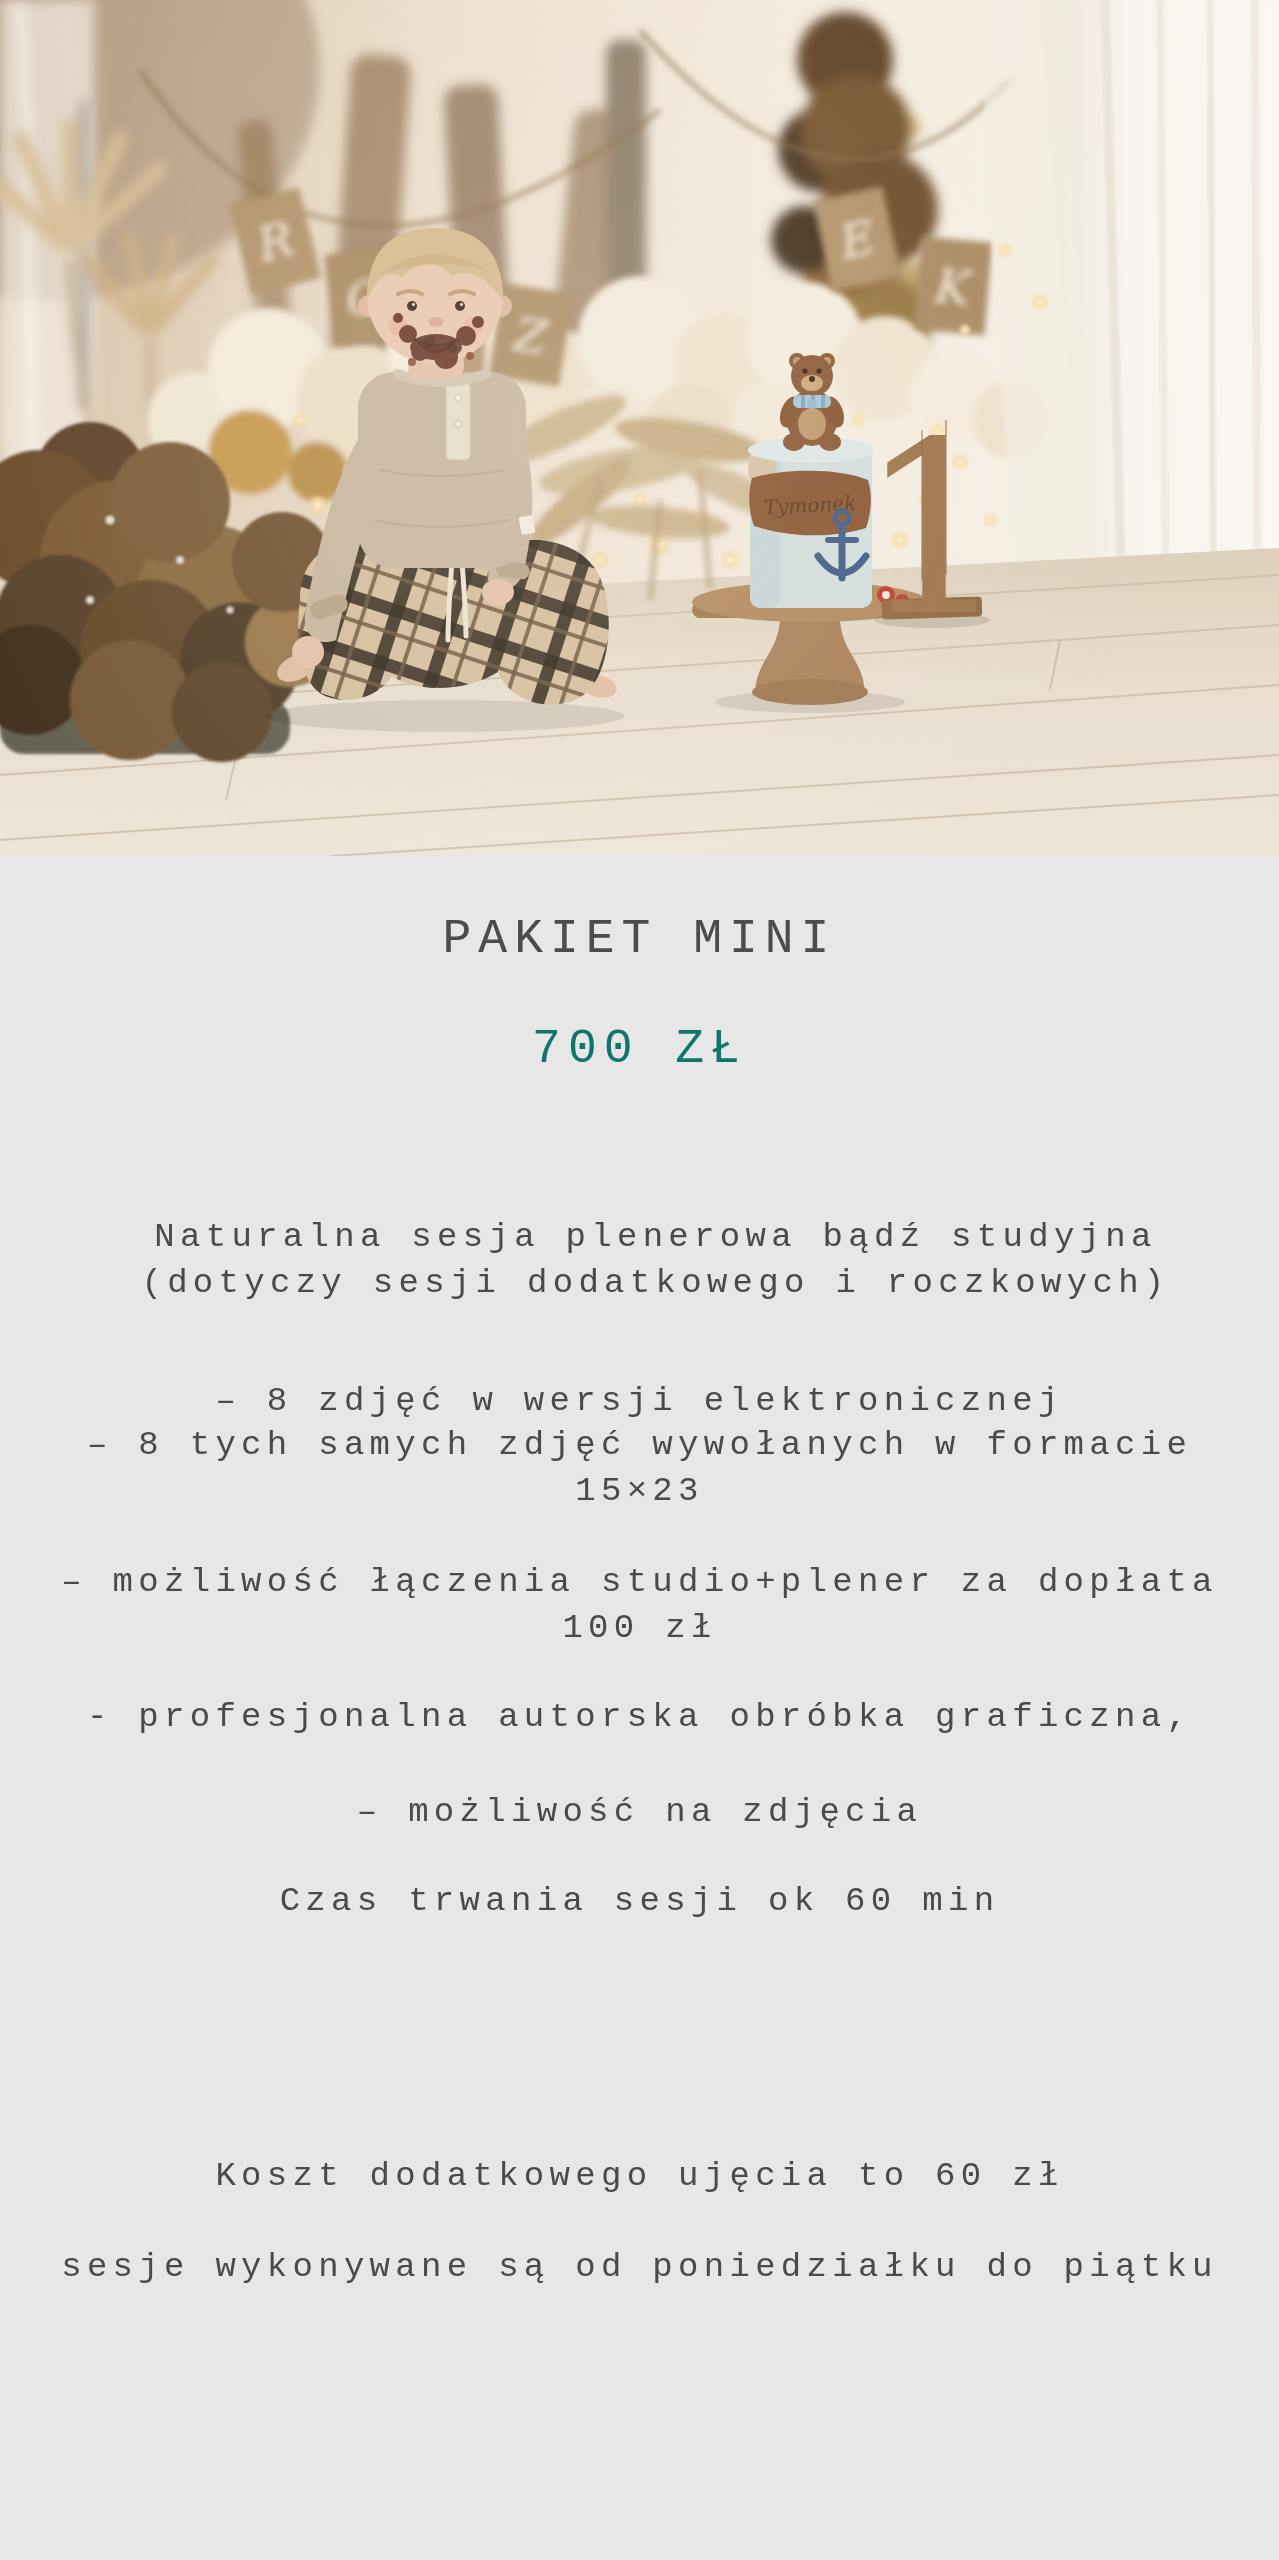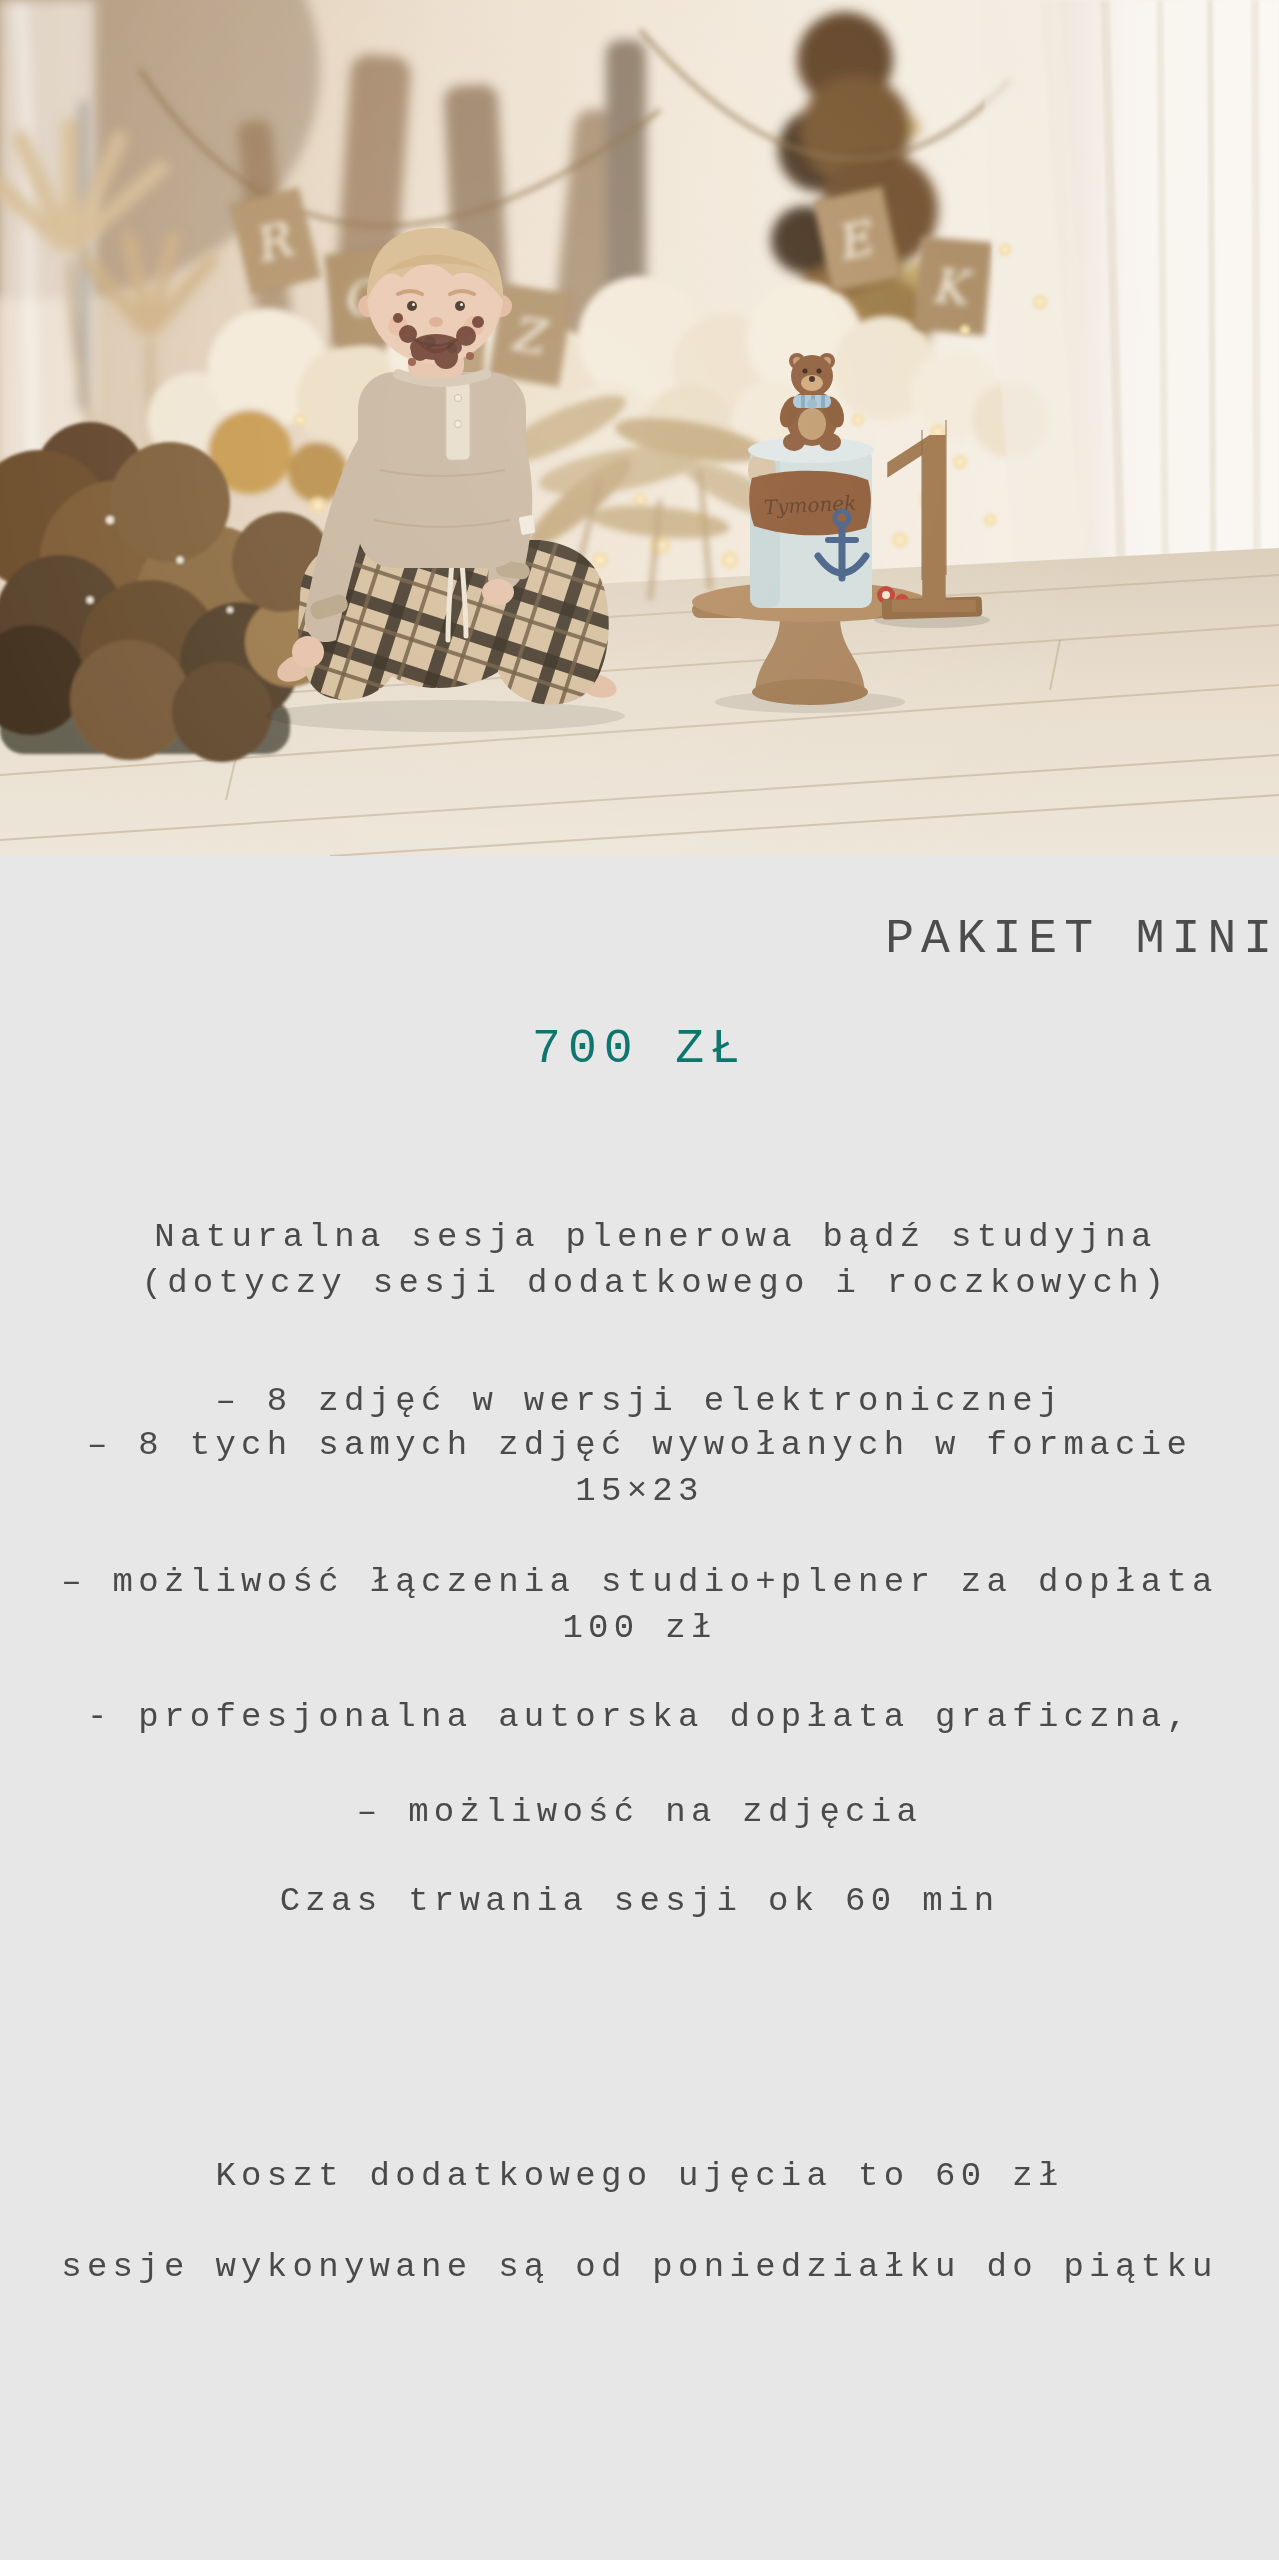--- a/index.html
+++ b/index.html
@@ -10,21 +10,21 @@
     color:#4a4a4a;overflow:hidden;margin:0 auto;
   }
   .hero{position:absolute;top:0;left:0;width:1279px;height:856px;overflow:hidden;background:#efe7da;}
   .hero svg{display:block;}
   .t-line{
     position:absolute;left:50%;transform:translateX(-50%);
     width:1176px;text-align:center;
     font-size:34px;line-height:46px;letter-spacing:5.3px;
     white-space:normal;
   }
-  .t-title{width:100%;font-size:48px;line-height:60px;letter-spacing:7px;color:#4c4c4c;text-align:right;}
+  .t-title{width:100%;font-size:48px;line-height:60px;letter-spacing:7px;color:#4c4c4c;}
   .t-price{width:100%;font-size:48px;line-height:60px;letter-spacing:7px;color:#0f766e;}
   .sub-line{display:block;}
 </style>
 </head>
 <body>
 
 <div class="page">
 
   <div class="hero">
     <svg width="1279" height="856" viewBox="0 0 1279 856" xmlns="http://www.w3.org/2000/svg">
@@ -378,21 +378,21 @@
     <div class="t-line t-price" style="top:1019px">700 ZŁ</div>
 
     <p class="t-line" style="top:1198px;margin:16px">
       <span class="sub-line">Naturalna sesja plenerowa bądź studyjna</span>
       <span class="sub-line">(dotyczy sesji dodatkowego i roczkowych)</span>
     </p>
 
     <div class="t-line" style="top:1378px">– 8 zdjęć w wersji elektronicznej</div>
     <div class="t-line" style="top:1422px">– 8 tych samych zdjęć wywołanych w formacie 15×23</div>
     <div class="t-line" style="top:1559px">– możliwość łączenia studio+plener za dopłata 100 zł</div>
-    <div class="t-line" style="top:1694px">- profesjonalna autorska dopłata graficzna,</div>
+    <div class="t-line" style="top:1694px">- profesjonalna autorska obróbka graficzna,</div>
     <div class="t-line" style="top:1789px">– możliwość na zdjęcia</div>
     <div class="t-line" style="top:1878px">Czas trwania sesji ok 60 min</div>
 
     <div class="t-line" style="top:2153px">Koszt dodatkowego ujęcia to 60 zł</div>
     <div class="t-line" style="top:2244px">sesje wykonywane są od poniedziałku do piątku</div>
   </div>
 
 </div>
 
 </body></html>

